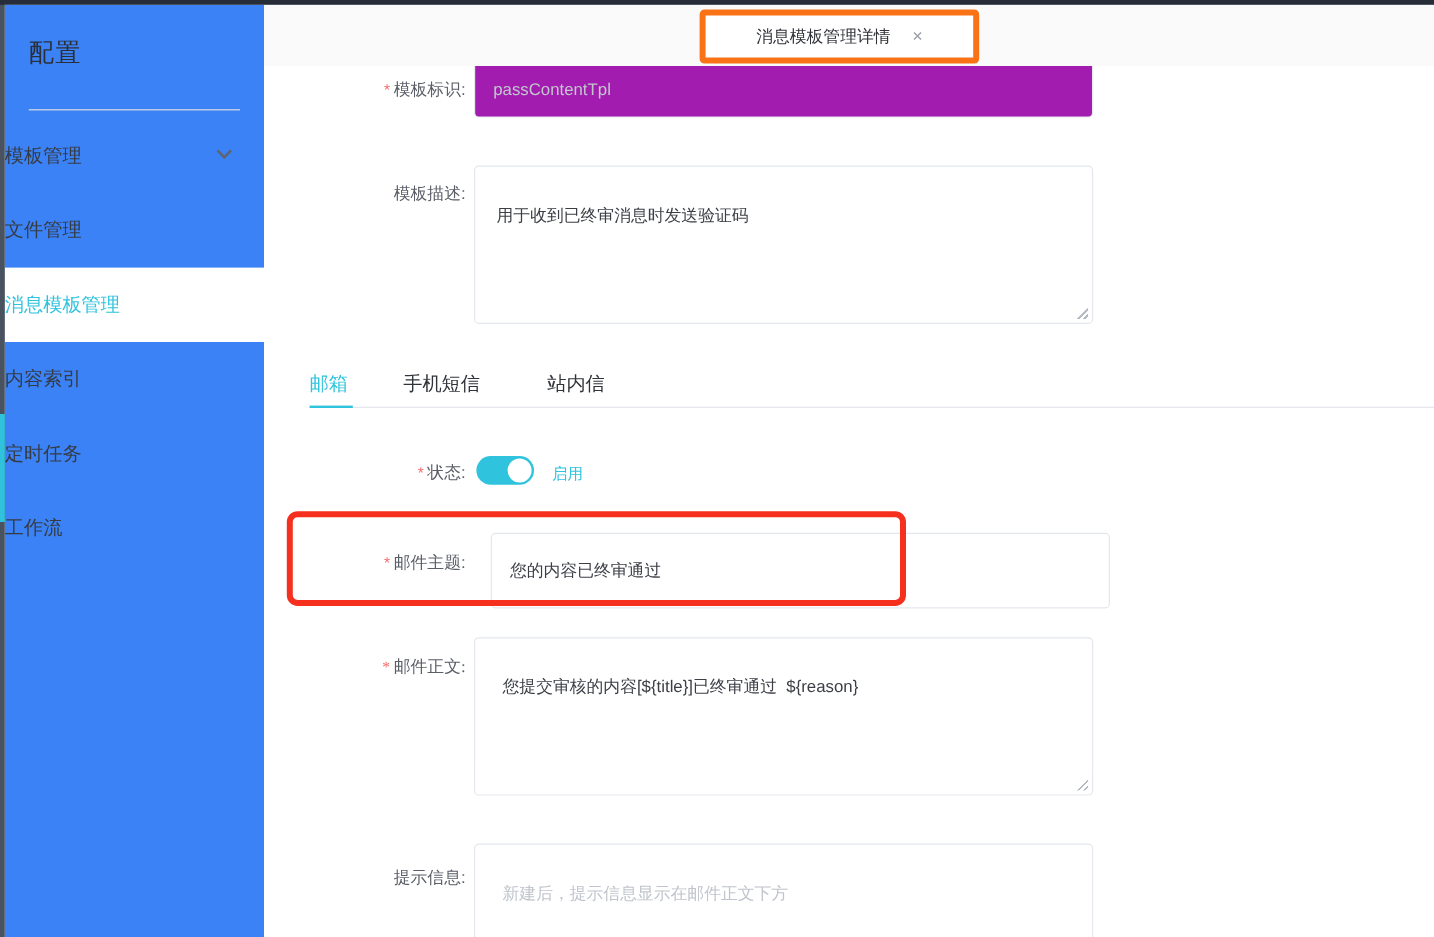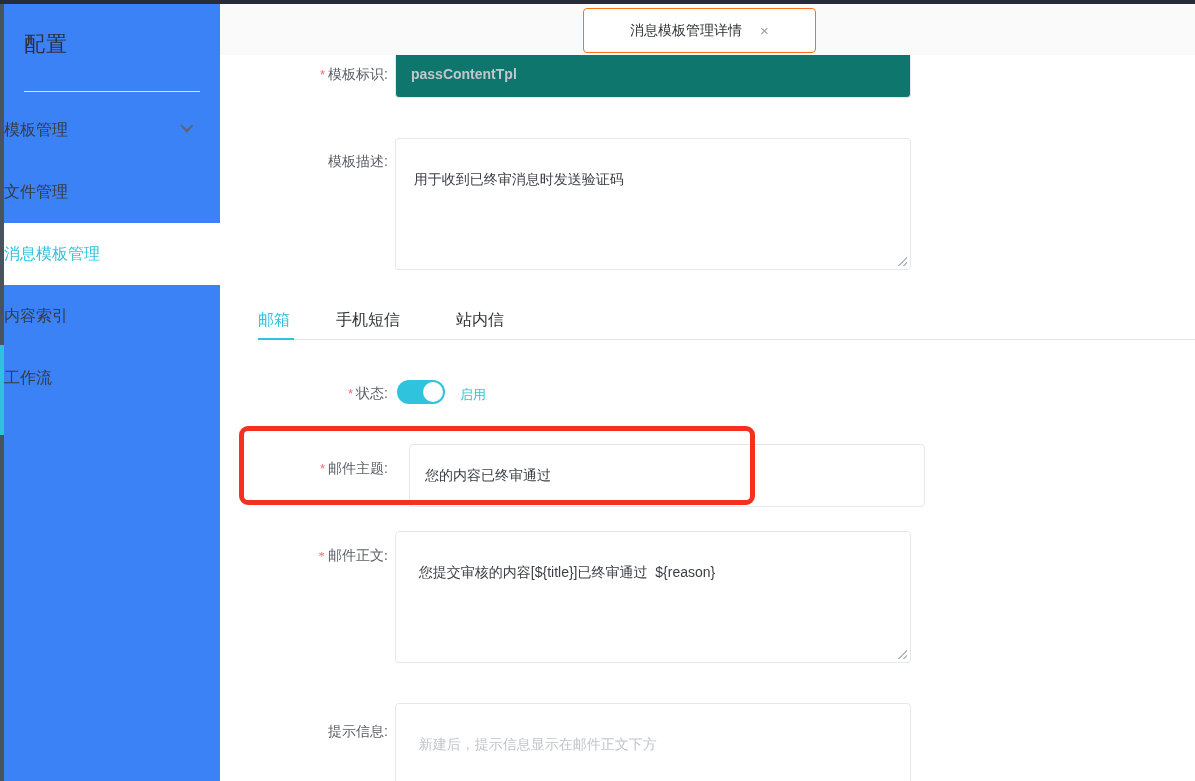--- a/index.html
+++ b/index.html
@@ -18,28 +18,28 @@
   .sb-title { left:20px; top:26px; font-size:21px; font-weight:500; color:#2b2f36; letter-spacing:1px; }
   .sb-divider { left:20px; top:87px; width:176px; height:1px; background:#dcdfe4; }
   .sb-items { left:0; top:95px; width:216px; }
   .sb-item { position:relative; height:62px; display:flex; align-items:center; font-size:16px; color:#363b42; cursor:pointer; }
   .sb-item.selected { background:#ffffff; color:#30c3dd; }
   .chevron-down { display:inline-block; width:9px; height:9px; border-right:2px solid #5f646b; border-bottom:2px solid #5f646b; transform:rotate(45deg) translateY(-2px); position:absolute; right:30px; top:24px; }
 
   
   .tab-strip { left:220px; top:4px; width:975px; height:51px; background:#fafafb; z-index:3; }
   .tab { position:absolute; top:8px; height:43px; background:#ebebeb; border-radius:4px 4px 0 0; display:flex; align-items:center; justify-content:center; gap:18px; font-size:14px; color:#41454d; cursor:pointer; }
-  .tab.active { background:#fff; border:1px solid #f97316; border-radius:4px; height:45px; color:#303339; z-index:4; }
+  .tab.active { background:#fff; border:5px solid #f97316; border-radius:4px; height:45px; color:#303339; z-index:4; }
   .tab-close { font-size:15px; color:#9a9ea6; line-height:1; cursor:pointer; }
 
   
   .form-label { width:148px; text-align:right; font-size:14px; color:#5a5e66; z-index:1; white-space:nowrap; }
   .req { color:#f56c6c; margin-right:3px; font-size:13px; }
   .field-box { background:#fff; border:1px solid #e4e7ed; border-radius:4px; color:#3b3e45; font-size:14px; }
-  .field-box.disabled { background:#0f766e; color:#c2c6cd;font-weight:bold; }
+  .field-box.disabled { background:#a21caf; color:#c2c6cd; }
   .single { padding:0 15px; display:flex; align-items:center; }
   .multi { padding:9px 15px; white-space:pre-wrap; line-height:21px; }
   .placeholder { color:#c0c4cc; }
   .grip { position:absolute; right:3px; bottom:3px; width:10px; height:10px;
           clip-path:polygon(100% 0, 100% 100%, 0 100%);
           background:repeating-linear-gradient(-45deg,#ffffff 0 2px,#b4b8c0 2px 3.5px); }
 
   
   .chan-tab { position:absolute; top:310px; font-size:16px; color:#303339; cursor:pointer; }
   .chan-tab.active { color:#30c3dd; }
@@ -70,20 +70,23 @@
       <span class="chevron-down"></span>
     </div>
     <div class="sb-item">
       <span>文件管理</span>
     </div>
     <div class="sb-item selected">
       <span>消息模板管理</span>
     </div>
     <div class="sb-item">
       <span>内容索引</span>
+    </div>
+    <div class="sb-item">
+      <span>定时任务</span>
     </div>
     <div class="sb-item">
       <span>工作流</span>
     </div>
   </div>
 </div>
 
 <div class="abs tab-strip"></div>
 <div class="abs tab" style="left:232px; width:135px;">
   <span>系统概况</span>

